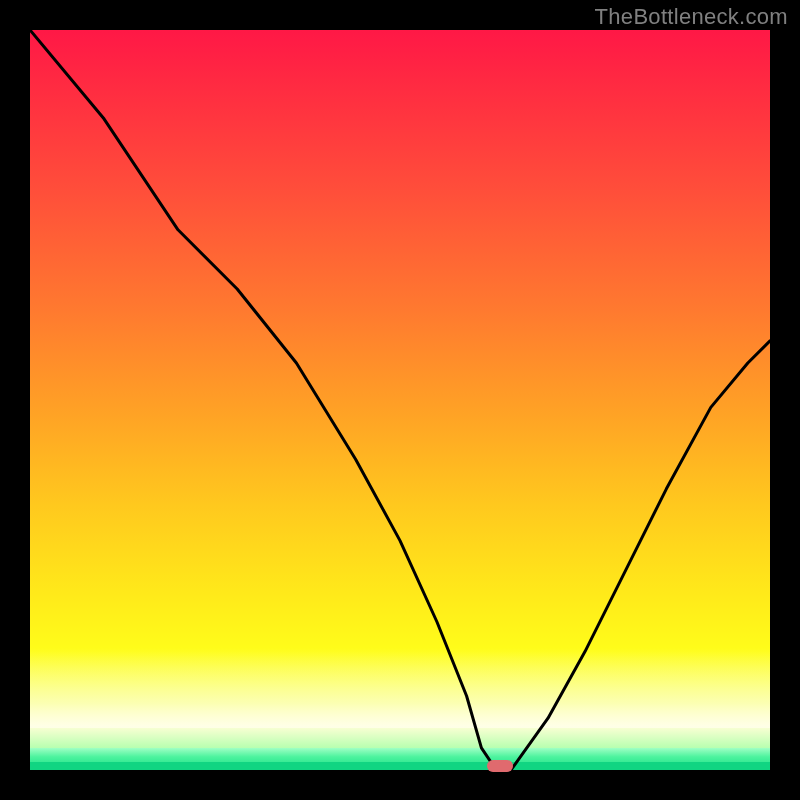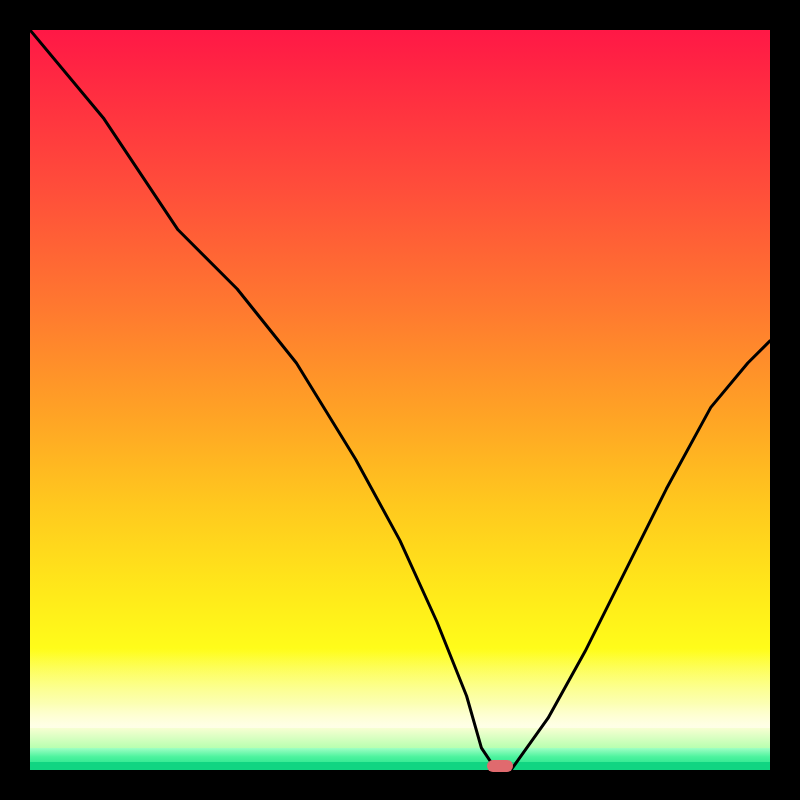--- a/index.html
+++ b/index.html
@@ -91,20 +91,21 @@
     height: 12px;
     background: #e06a6e;
     border-radius: 6px;
   }
 </style>
 </head>
 <body>
 
 <div class="frame">
 
+  <div class="attrib">TheBottleneck.com</div>
 
   <div class="plot-area">
     <div class="band-pale"></div>
     <div class="band-green"></div>
     <div class="band-green-thin"></div>
 
     <svg class="curve" viewBox="0 0 740 740" preserveAspectRatio="none">
       <path id="curve-path" fill="none" stroke="#000" stroke-width="3" stroke-linecap="round" stroke-linejoin="round" d="M0.0 0.0 L74.0 88.8 L148.0 199.8 L207.2 259.0 L266.4 333.0 L325.6 429.2 L370.0 510.6 L407.0 592.0 L436.6 666.0 L451.4 717.8 L466.2 740.0 L481.0 740.0 L518.0 688.2 L555.0 621.6 L592.0 547.6 L636.4 458.8 L680.8 377.4 L717.8 333.0 L740.0 310.8"></path>
     </svg>
 

